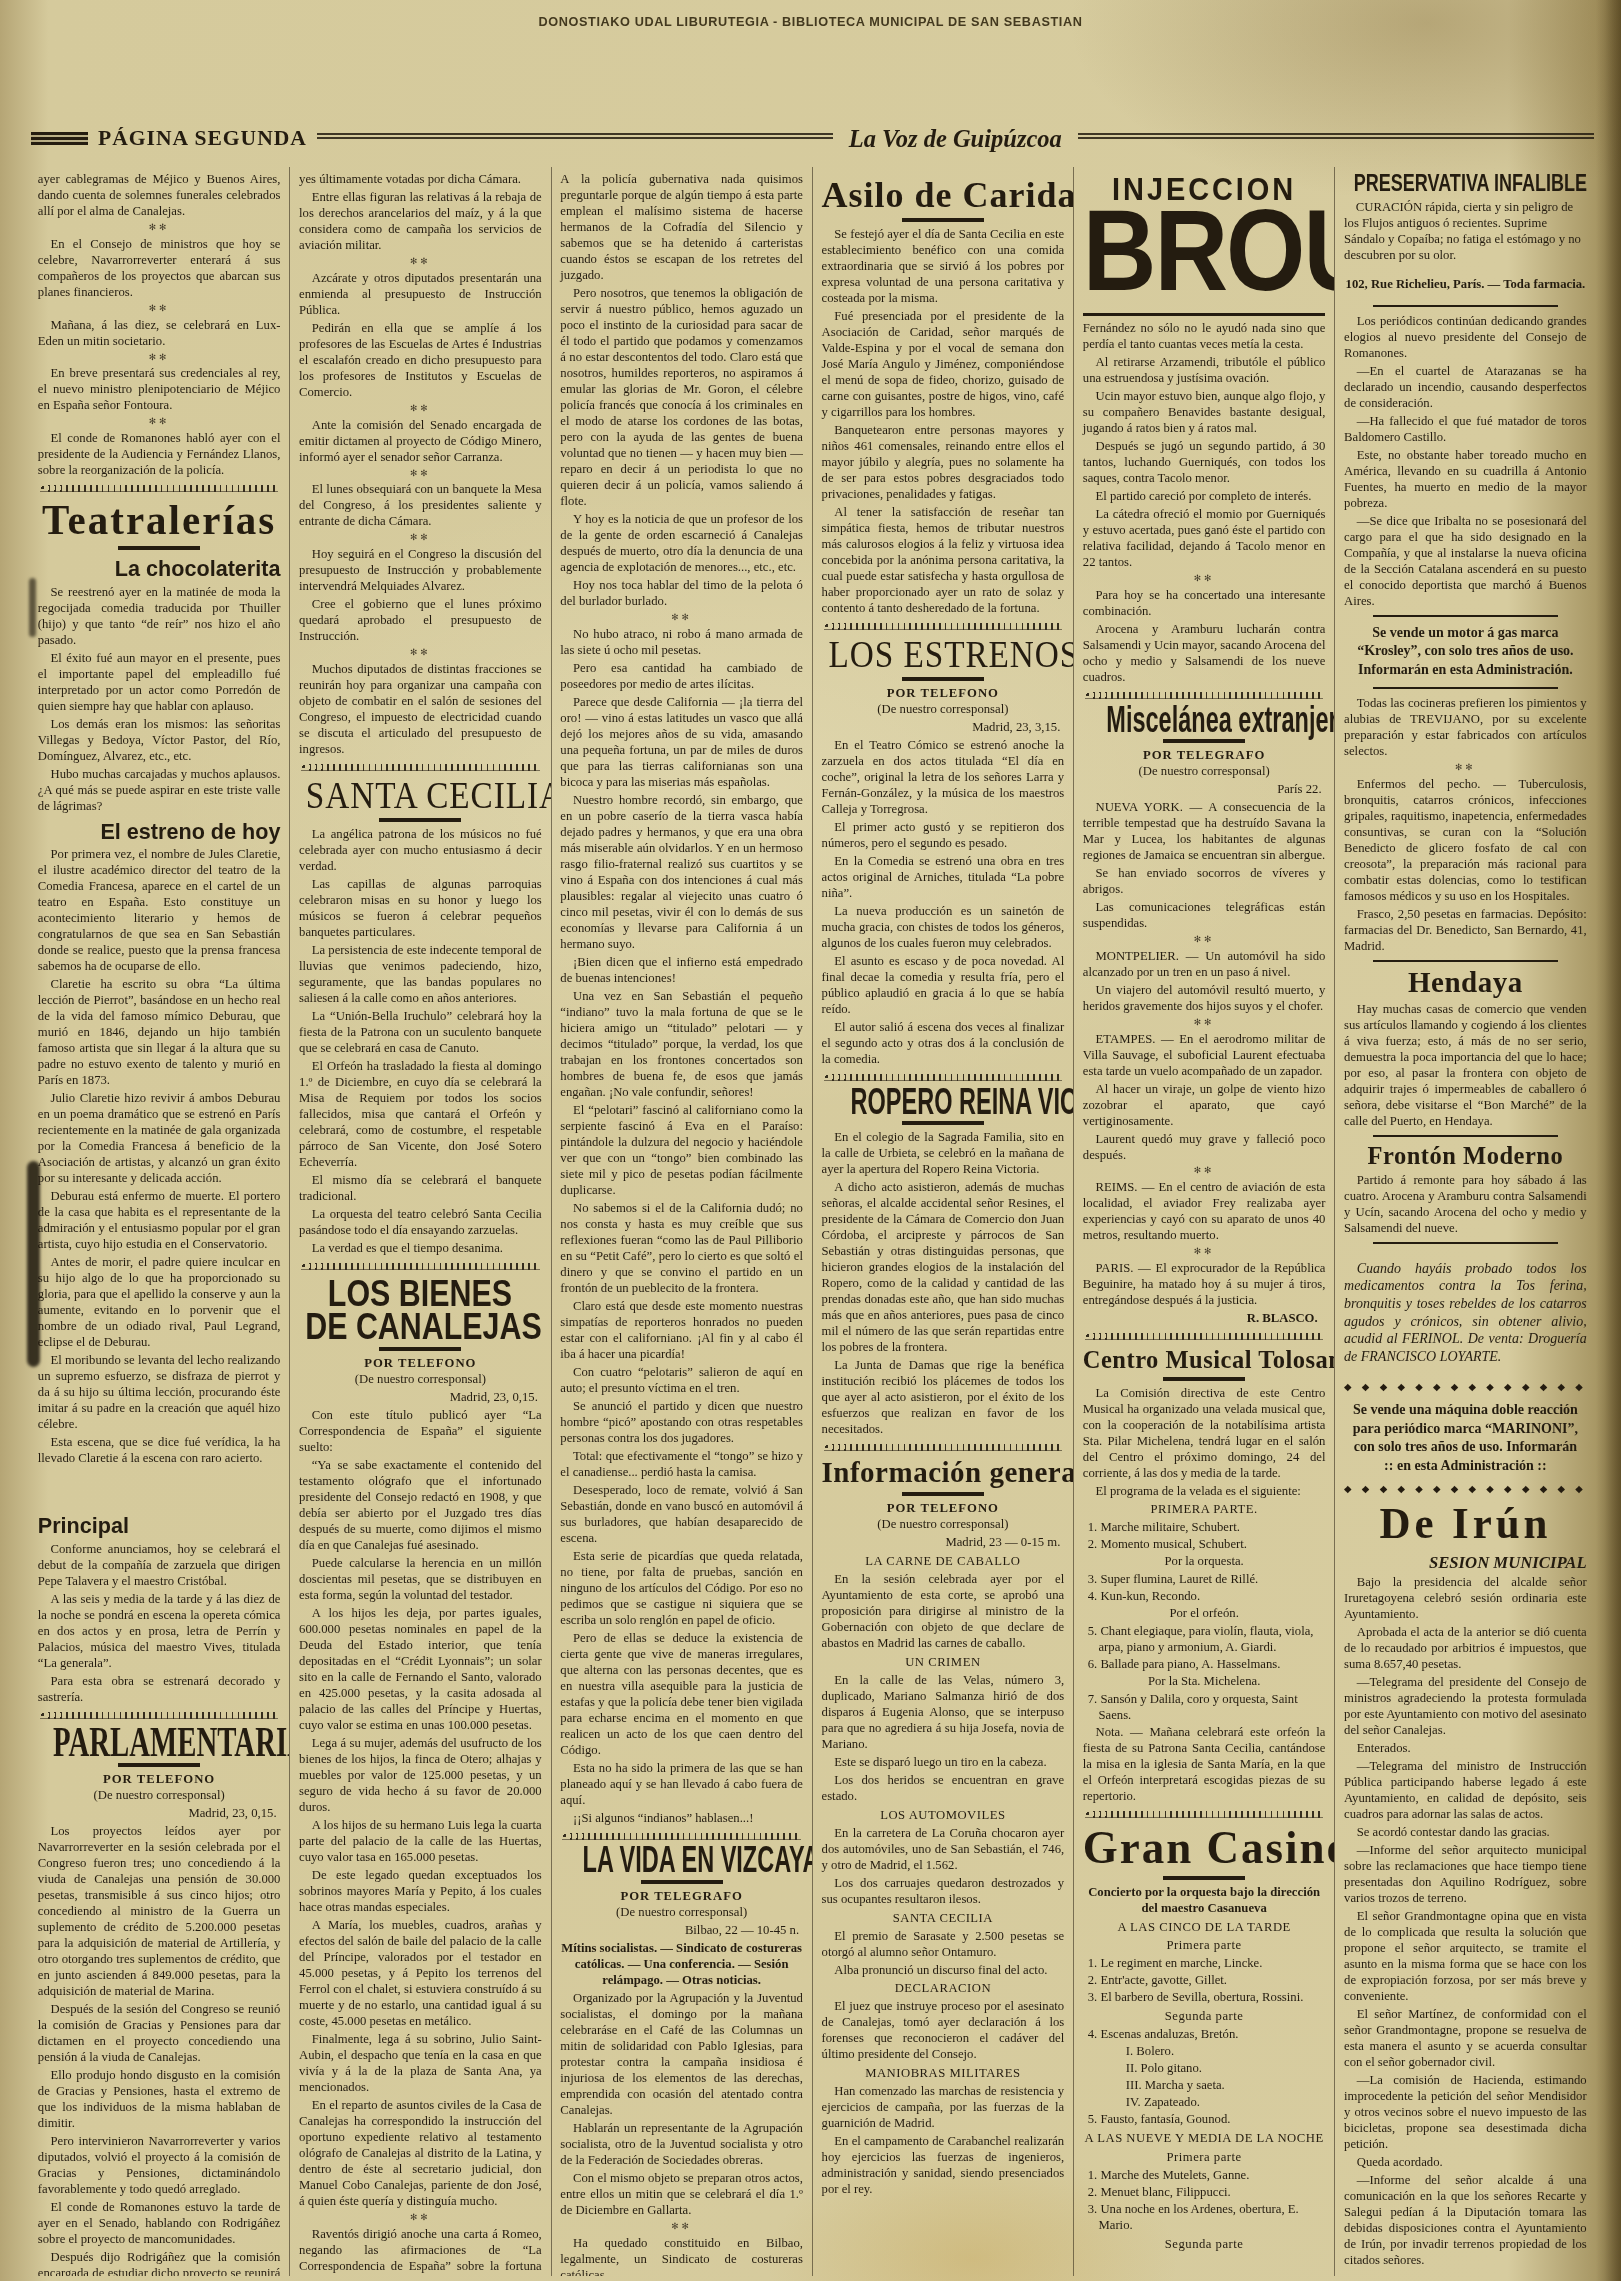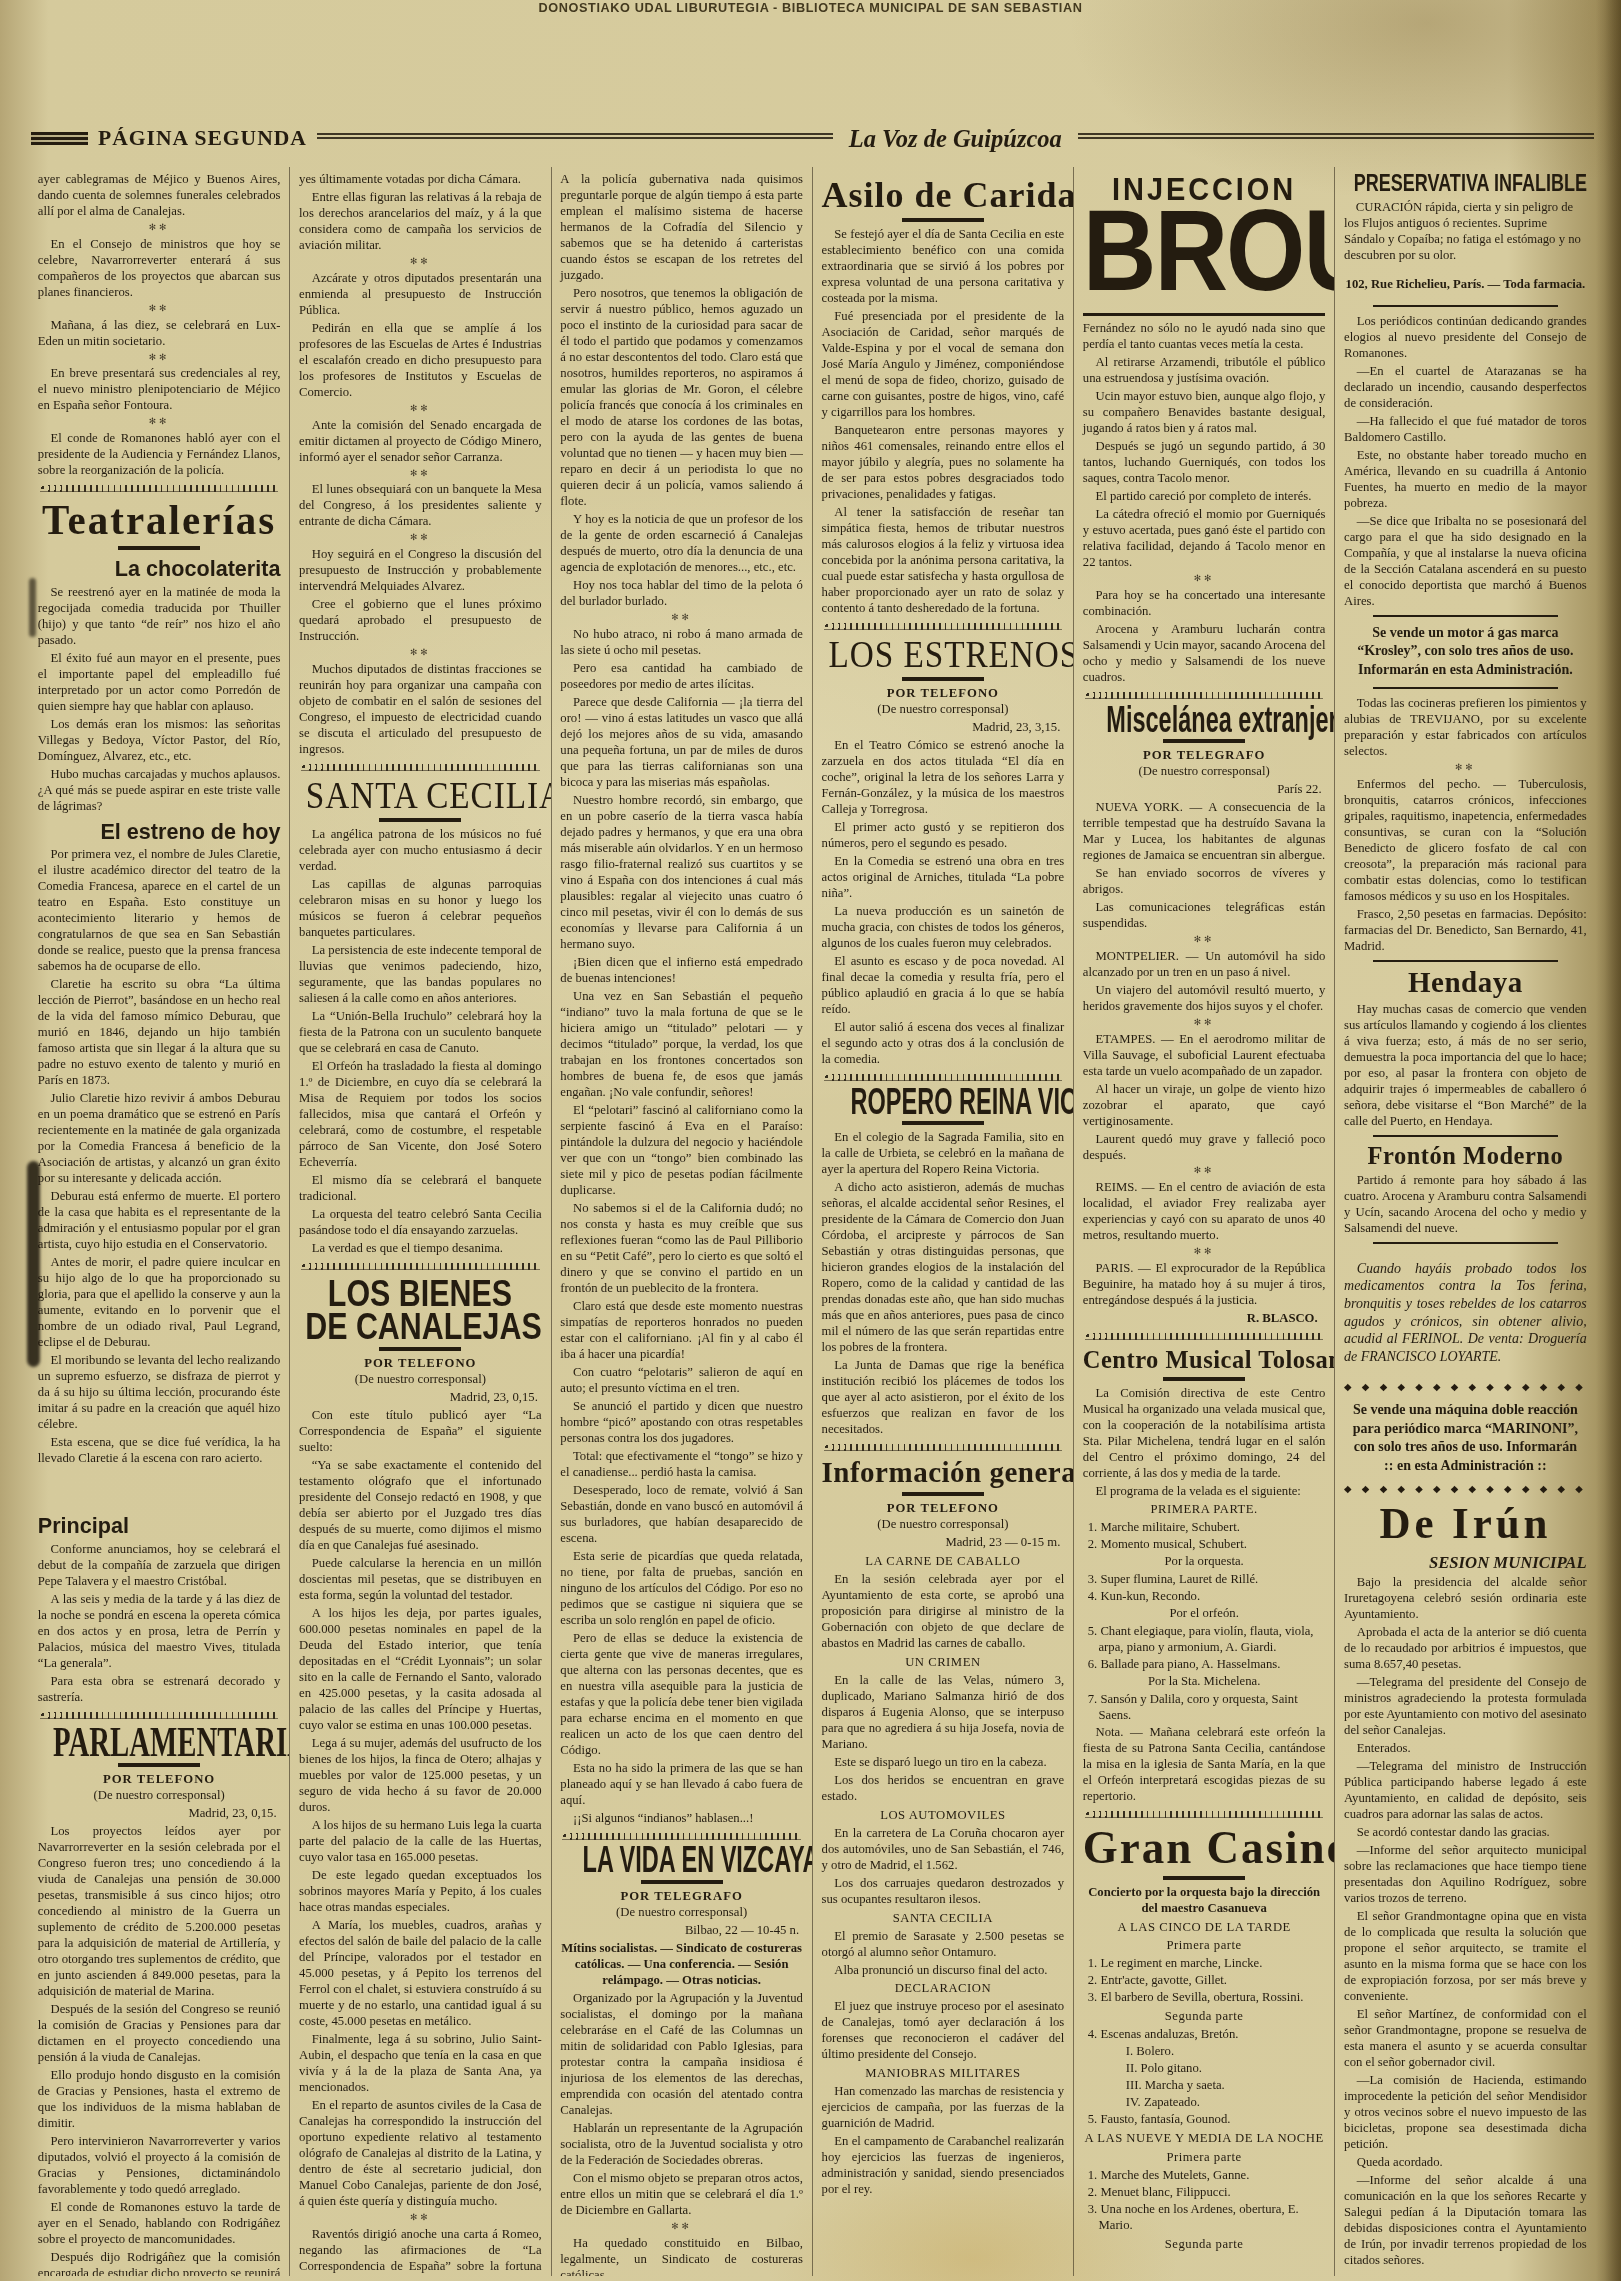--- a/index.html
+++ b/index.html
@@ -7,21 +7,21 @@
   .page{position:relative;width:1621px;height:2282px;color:#241c10;
     font-family:"Liberation Serif", serif;
     background:
       radial-gradient(ellipse 510px 255px at 88% 1%, rgba(120,95,45,.35), transparent 70%),
       radial-gradient(ellipse 294px 157px at 60% 99%, rgba(190,150,60,.30), transparent 70%),
       radial-gradient(ellipse 882px 490px at 45% 35%, rgba(255,252,228,.22), transparent 65%),
       linear-gradient(90deg, #b5a575 0, #d5ca9c 3%, #d7cc9f 93%, #a3925f 99%, #7e6d40 100%),
       #d2c795;}
   .page::after{content:"";position:absolute;top:0;right:0;width:25.5px;height:100%;
     background:linear-gradient(90deg,transparent,rgba(60,45,15,.45));pointer-events:none;}
-  .stamp{position:absolute;top:1px;left:0;width:100%;text-align:center;
+  .stamp{position:absolute;top:15px;left:0;width:100%;text-align:center;
     font-family:"Liberation Sans", sans-serif;font-size:12.7px;font-weight:bold;
     letter-spacing:0.6px;color:#43391f;}
   .masthead{position:absolute;top:118px;left:31px;right:27.4px;height:41px;
     display:flex;align-items:center;gap:10px;}
   .mast-orn{width:57px;height:13.7px;background:
     repeating-linear-gradient(180deg,#241c10 0 2.9px,rgba(36,28,16,.15) 2.9px 4.9px);}
   .mast-rule{flex:1;height:10.8px;opacity:.85;background:
     repeating-linear-gradient(180deg,#241c10 0 2px,transparent 2px 3.9px,#241c10 3.9px 5.9px,transparent 5.9px 10.8px);}
   .mast-left{font-weight:bold;font-size:21.6px;letter-spacing:1px;white-space:nowrap;}
   .mast-title{font-weight:bold;font-style:italic;font-size:24.5px;white-space:nowrap;padding:0 5.9px;}

